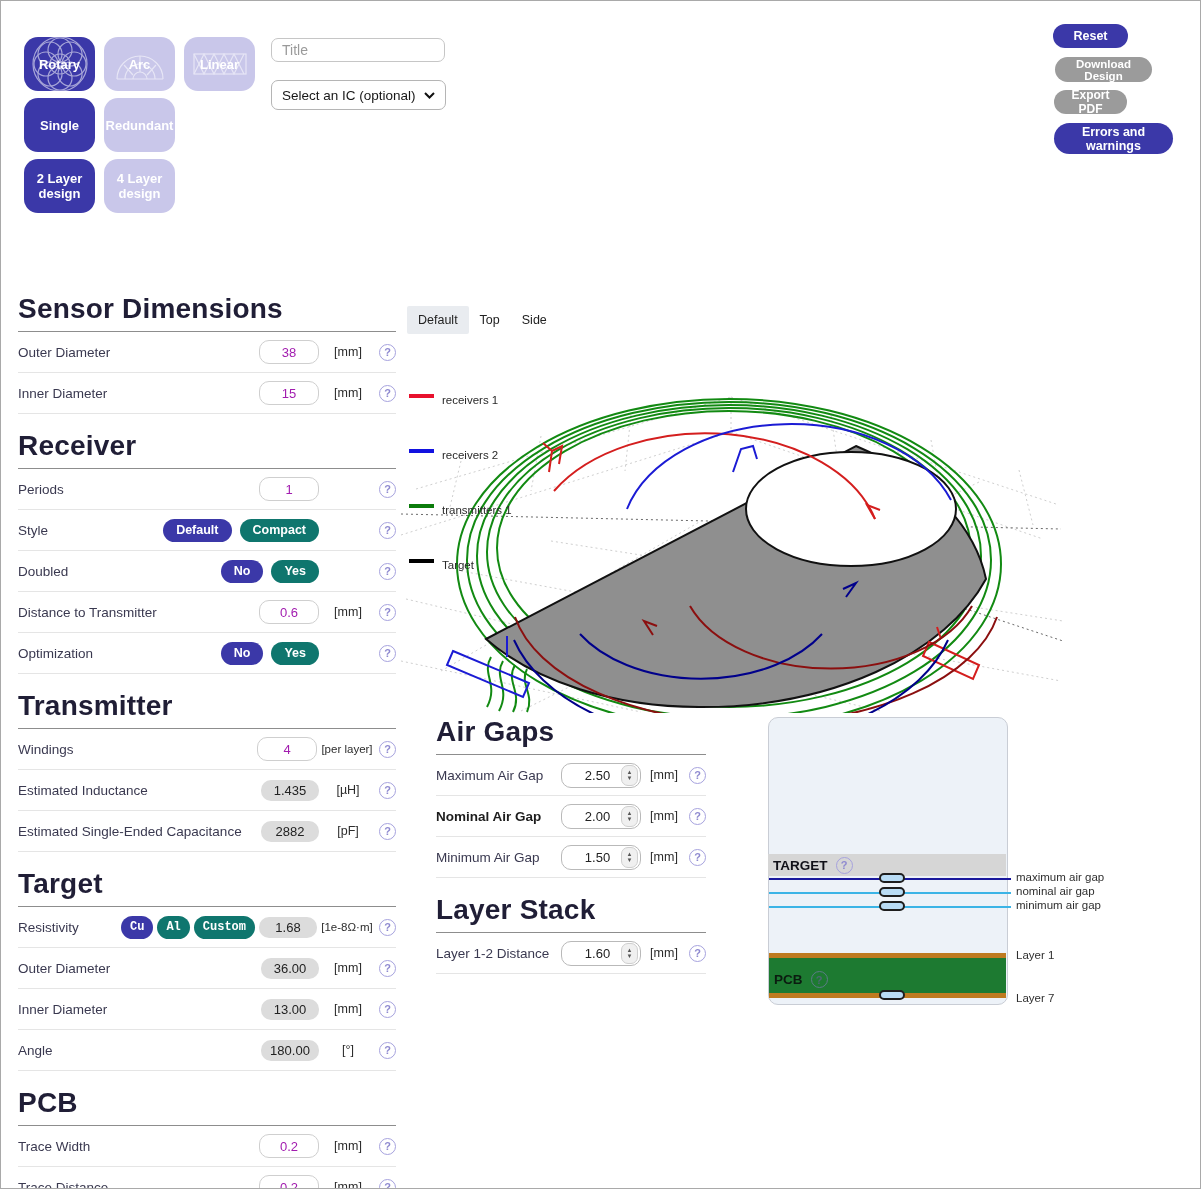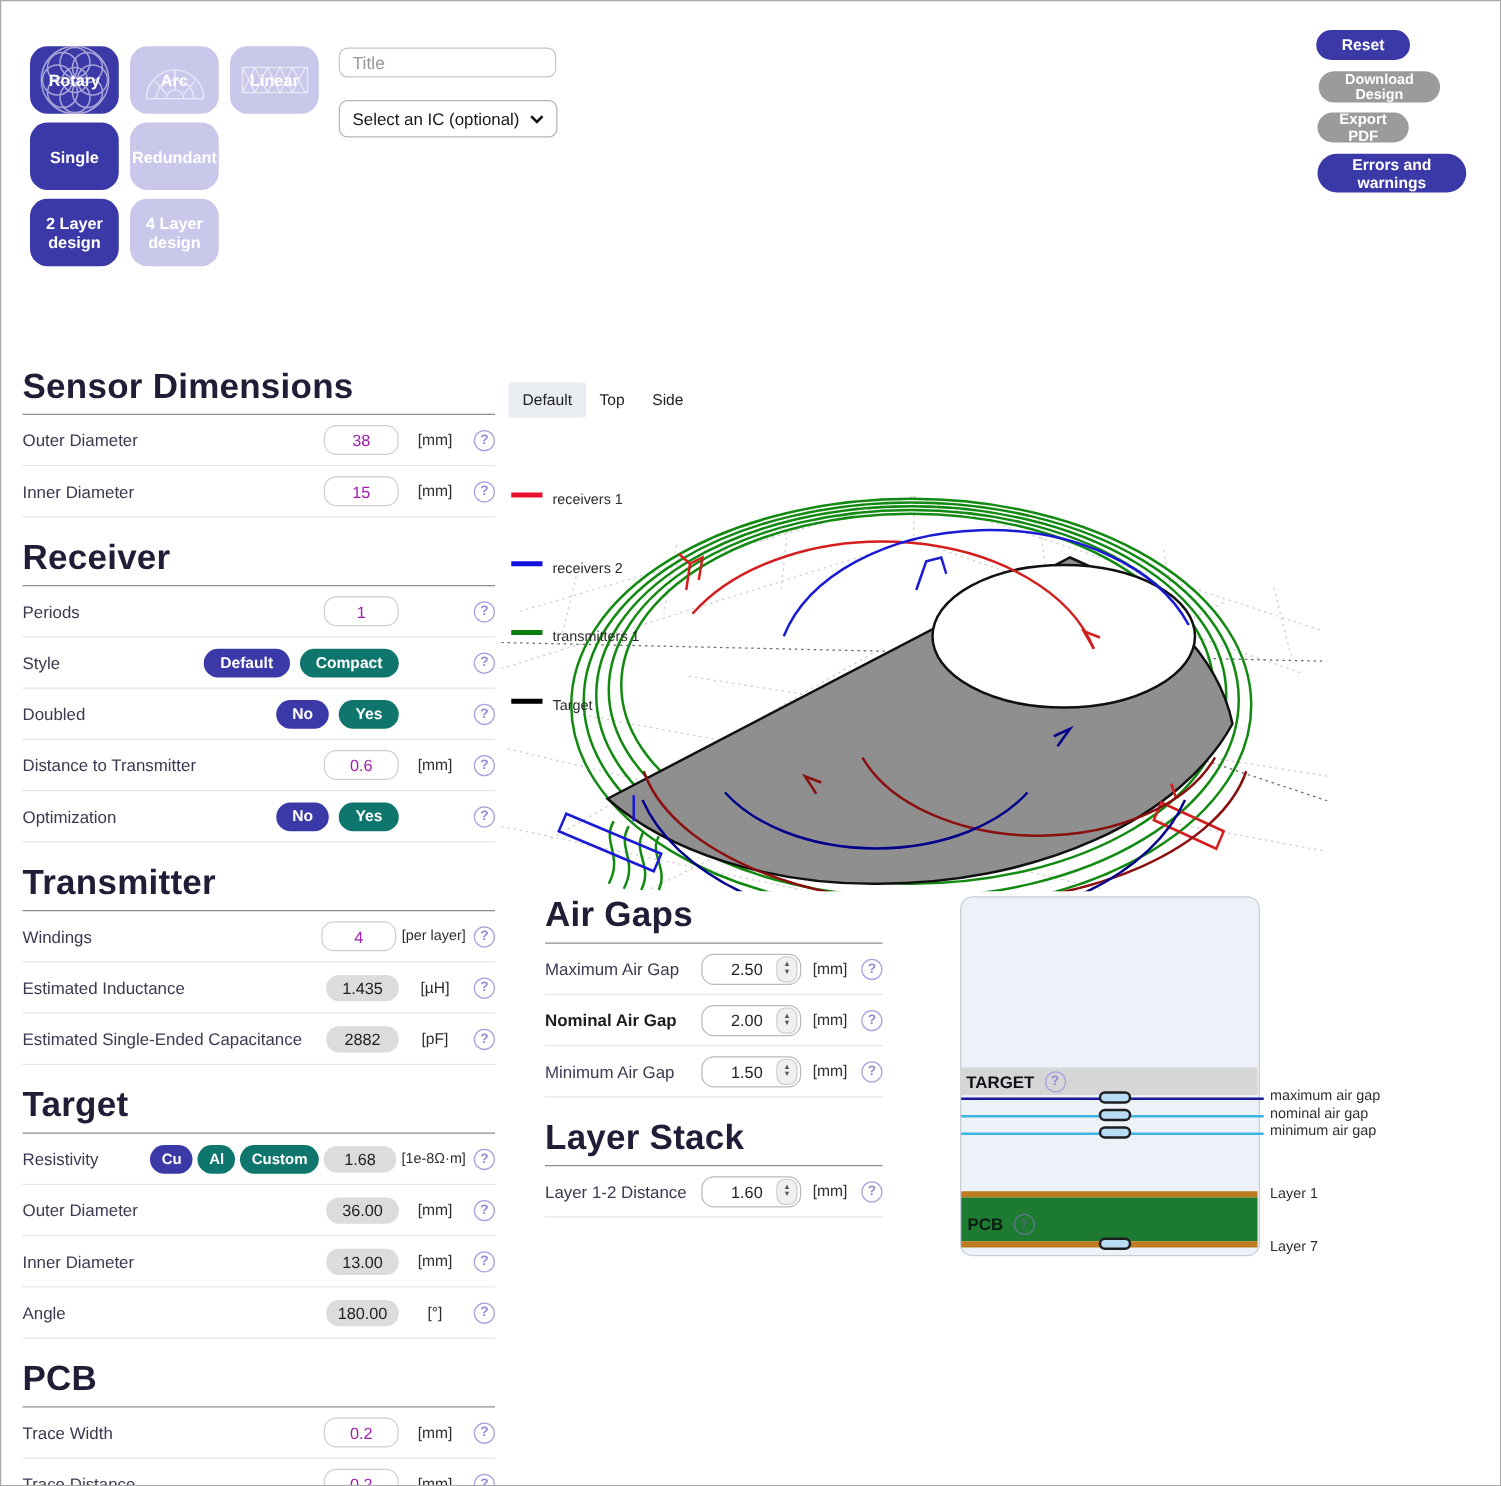--- a/index.html
+++ b/index.html
@@ -49,21 +49,21 @@
         justify-content:center;font-size:13px;color:#222;}
   .unit{width:58px;text-align:center;font-size:12.5px;color:#2c2c2c;}
   .unit-sm{width:60px;font-size:11.5px;}
   .help{flex:0 0 17px;width:17px;height:17px;box-sizing:border-box;border:1.5px solid #a6a2de;border-radius:50%;
         color:#8f8ad0;font-size:11px;font-weight:bold;display:flex;align-items:center;
         justify-content:center;margin-left:2px;cursor:pointer;}
   .help::before{content:"?";}
   .pill{height:23px;border-radius:12px;padding:0 13px;display:flex;align-items:center;
         font-size:12.5px;font-weight:bold;color:#fff;background:#0f766e;margin-left:8px;cursor:pointer;}
   .pill.active{background:#3b38a8;}
-  .pill-sm{padding:0 9px;font-size:12px;margin-left:4px;}
+  .pill-sm{padding:0 9px;font-size:12px;margin-left:4px;font-family:Liberation Mono, monospace;}
 
   
   .tabs{position:absolute;left:406px;top:305px;display:flex;font-size:12.5px;color:#222;}
   .tab{padding:7px 11px;cursor:pointer;border-radius:2px;}
   .tab.active{background:#e9ecf0;}
   .legend{position:absolute;left:408px;top:353px;z-index:3;}
   .leg-row{display:flex;align-items:flex-start;gap:8px;height:15px;margin-top:40px;}
   .swatch{width:25px;height:4px;}
   .leg-lab{font-size:11.5px;color:#2a2a2a;}
   .plot{position:absolute;left:400px;top:338px;width:665px;height:374px;}

